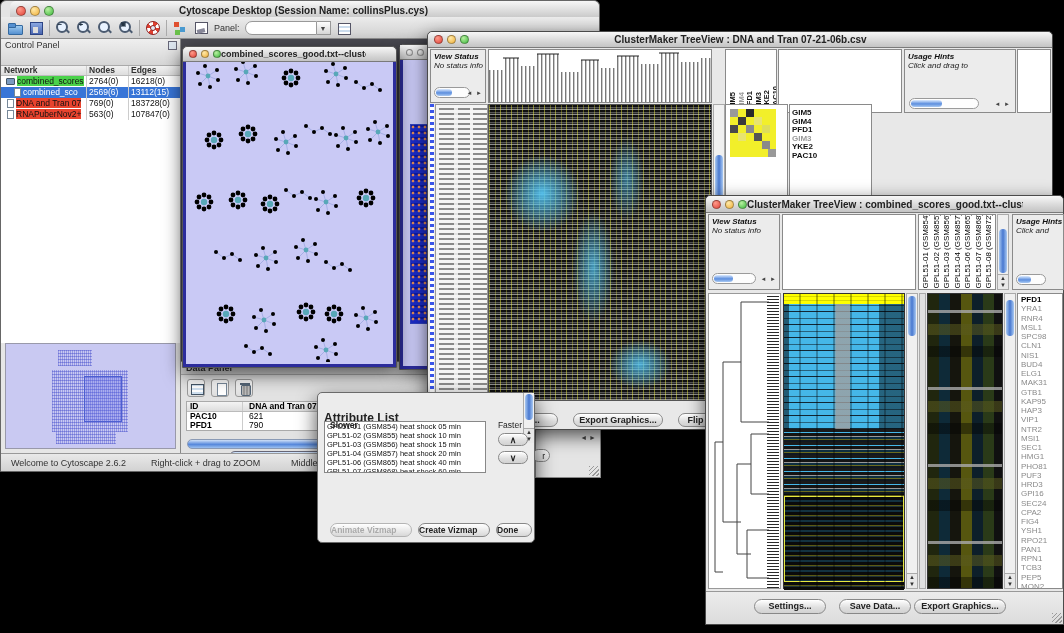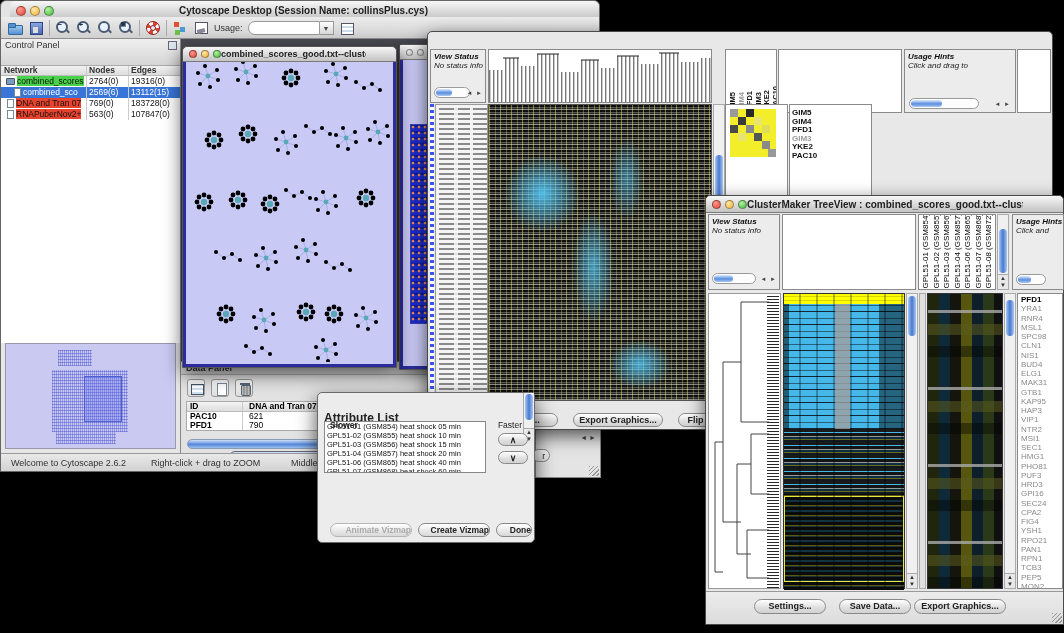--- a/index.html
+++ b/index.html
@@ -178,21 +178,21 @@
   #dlg-list{position:absolute;left:6px;top:28px;width:162px;height:52px;background:#fff;border:1px solid #888;overflow:hidden;}
   #dlg-list .dlg-item{font-size:7.5px;line-height:9px;white-space:nowrap;padding-left:2px;color:#111;}
   #dlg-vscroll{position:absolute;right:0;top:0;width:11px;height:50px;background:#f0f0f0;border-left:1px solid #aaa;}
   #dlg-vscroll .vthumb{top:1px;height:26px;width:8px;}
   .groupbox{position:absolute;left:5px;top:88px;width:207px;height:38px;border:1px solid #bbb;border-radius:2px;}
   .groupbox .gb-label{position:absolute;left:5px;top:-6px;background:#ececec;font-size:8.5px;font-weight:bold;color:#222;padding:0 3px;}
   #dlg-slider-track{position:absolute;left:14px;top:19px;width:180px;height:3px;background:linear-gradient(#888,#bbb);border-radius:2px;}
   #dlg-slider-thumb{position:absolute;left:88px;top:12px;width:13px;height:15px;background:linear-gradient(#fdfdfd,#c8c8c8);border:1px solid #777;border-radius:50% 50% 40% 40%;}
   #dlg-slower{position:absolute;left:12px;top:27px;font-size:8.5px;font-weight:bold;color:#222;}
   #dlg-faster{position:absolute;right:12px;top:27px;font-size:8.5px;font-weight:normal;color:#222;}
-  .dbtn{position:absolute;top:130px;height:14px;border:1px solid #888;border-radius:8px;background:linear-gradient(#fff,#d8d8d8);font-size:8.5px;font-weight:bold;text-align:right;line-height:13px;color:#222;}
+  .dbtn{position:absolute;top:130px;height:14px;border:1px solid #888;border-radius:8px;background:linear-gradient(#fff,#d8d8d8);font-size:8.5px;font-weight:bold;text-align:left;line-height:13px;color:#222;}
   .dbtn.disabled{color:#aaa;border-color:#b5b5b5;}
   
   #ghost{left:535px;top:428px;width:66px;height:50px;background:#e4e4e4;border:1px solid #888;z-index:2;}
   #ghost-r{position:absolute;left:-4px;top:20px;width:18px;height:13px;border:1px solid #888;border-radius:7px;background:linear-gradient(#fff,#ddd);font-size:8.5px;text-align:right;line-height:12px;padding-right:4px;color:#222;}
   #ghost-arrows{position:absolute;right:4px;top:5px;font-size:7px;color:#444;}
 </style>
 </head>
 <body>
 
 <div id="desktop">
@@ -219,21 +219,21 @@
         </div>
       <div class="tico ico-mag"></div>
       <div class="tico ico-mag">
           <span style="font-size:6px">▣</span>
         </div>
       <div class="tsep"></div>
       <div class="tico ico-buoy"></div>
       <div class="tsep"></div>
       <div class="tico ico-viz"></div>
       <div class="tico ico-ann"></div>
-      <span id="cy-search-label">Usage:</span>
+      <span id="cy-search-label">Panel:</span>
       <div style="display:flex">
         <div id="cy-search"></div>
         <div id="cy-search-drop">▼</div>
       </div>
       <div class="tico ico-imp"></div>
     </div>
 
     <div id="mdi"></div>
 
     <div id="cp">
@@ -248,21 +248,21 @@
       </div>
       <div id="cp-table">
         <div class="cp-hrow">
           <div class="cp-c1">Network</div>
           <div class="cp-c2">Nodes</div>
           <div class="cp-c3">Edges</div>
         </div>
         <div class="cp-row">
           <div class="cp-c1"><span class="fico"></span><span class="nm hl-green">combined_scores</span></div>
           <div class="cp-c2">2764(0)</div>
-          <div class="cp-c3">19316(0)</div>
+          <div class="cp-c3">16218(0)</div>
         </div>
         <div class="cp-row row-sel">
           <div class="cp-c1" style="padding-left:10px"><span class="dico"></span><span class="nm">combined_sco</span></div>
           <div class="cp-c2">2569(6)</div>
           <div class="cp-c3">13112(15)</div>
         </div>
         <div class="cp-row">
           <div class="cp-c1"><span class="dico"></span><span class="nm hl-red">DNA and Tran 07</span></div>
           <div class="cp-c2">769(0)</div>
           <div class="cp-c3">183728(0)</div>
@@ -410,20 +410,29 @@
           <use href="#rose" x="120" y="250" class="cl-o"></use>
           <use href="#rose" x="148" y="252" class="cl-y"></use>
           <use href="#cl6" x="180" y="256" class="cl-m"></use>
         <use href="#chain" x="60" y="284" class="cl-t"></use>
           <use href="#cl6" x="140" y="288" class="cl-b"></use>
       </svg>
     </div>
   </div>
 
   <div class="win twin" id="win-t1">
+    <div class="tbar">
+      <div class="lights">
+        <div class="light l-red" style="width:9px;height:9px"></div>
+        <div class="light l-yel" style="width:9px;height:9px"></div>
+        <div class="light l-grn" style="width:9px;height:9px"></div>
+      </div>
+      <div class="ttl">ClusterMaker TreeView : DNA and Tran 07-21-06b.csv</div>
+      <div style="width:40px"></div>
+    </div>
 
     <div class="panel" id="t1-vs">
       <div class="pt1">View Status</div>
       <div class="pt2">No status info f</div>
       <div class="ovalscroll" style="left:3px;bottom:4px;width:36px"></div>
       <div class="ovarrows" style="right:2px;bottom:6px">◄ ►</div>
     </div>
 
     <div class="whitebox" id="t1-dendro-box">
       <svg width="222" height="52" viewBox="0 0 222 52">

